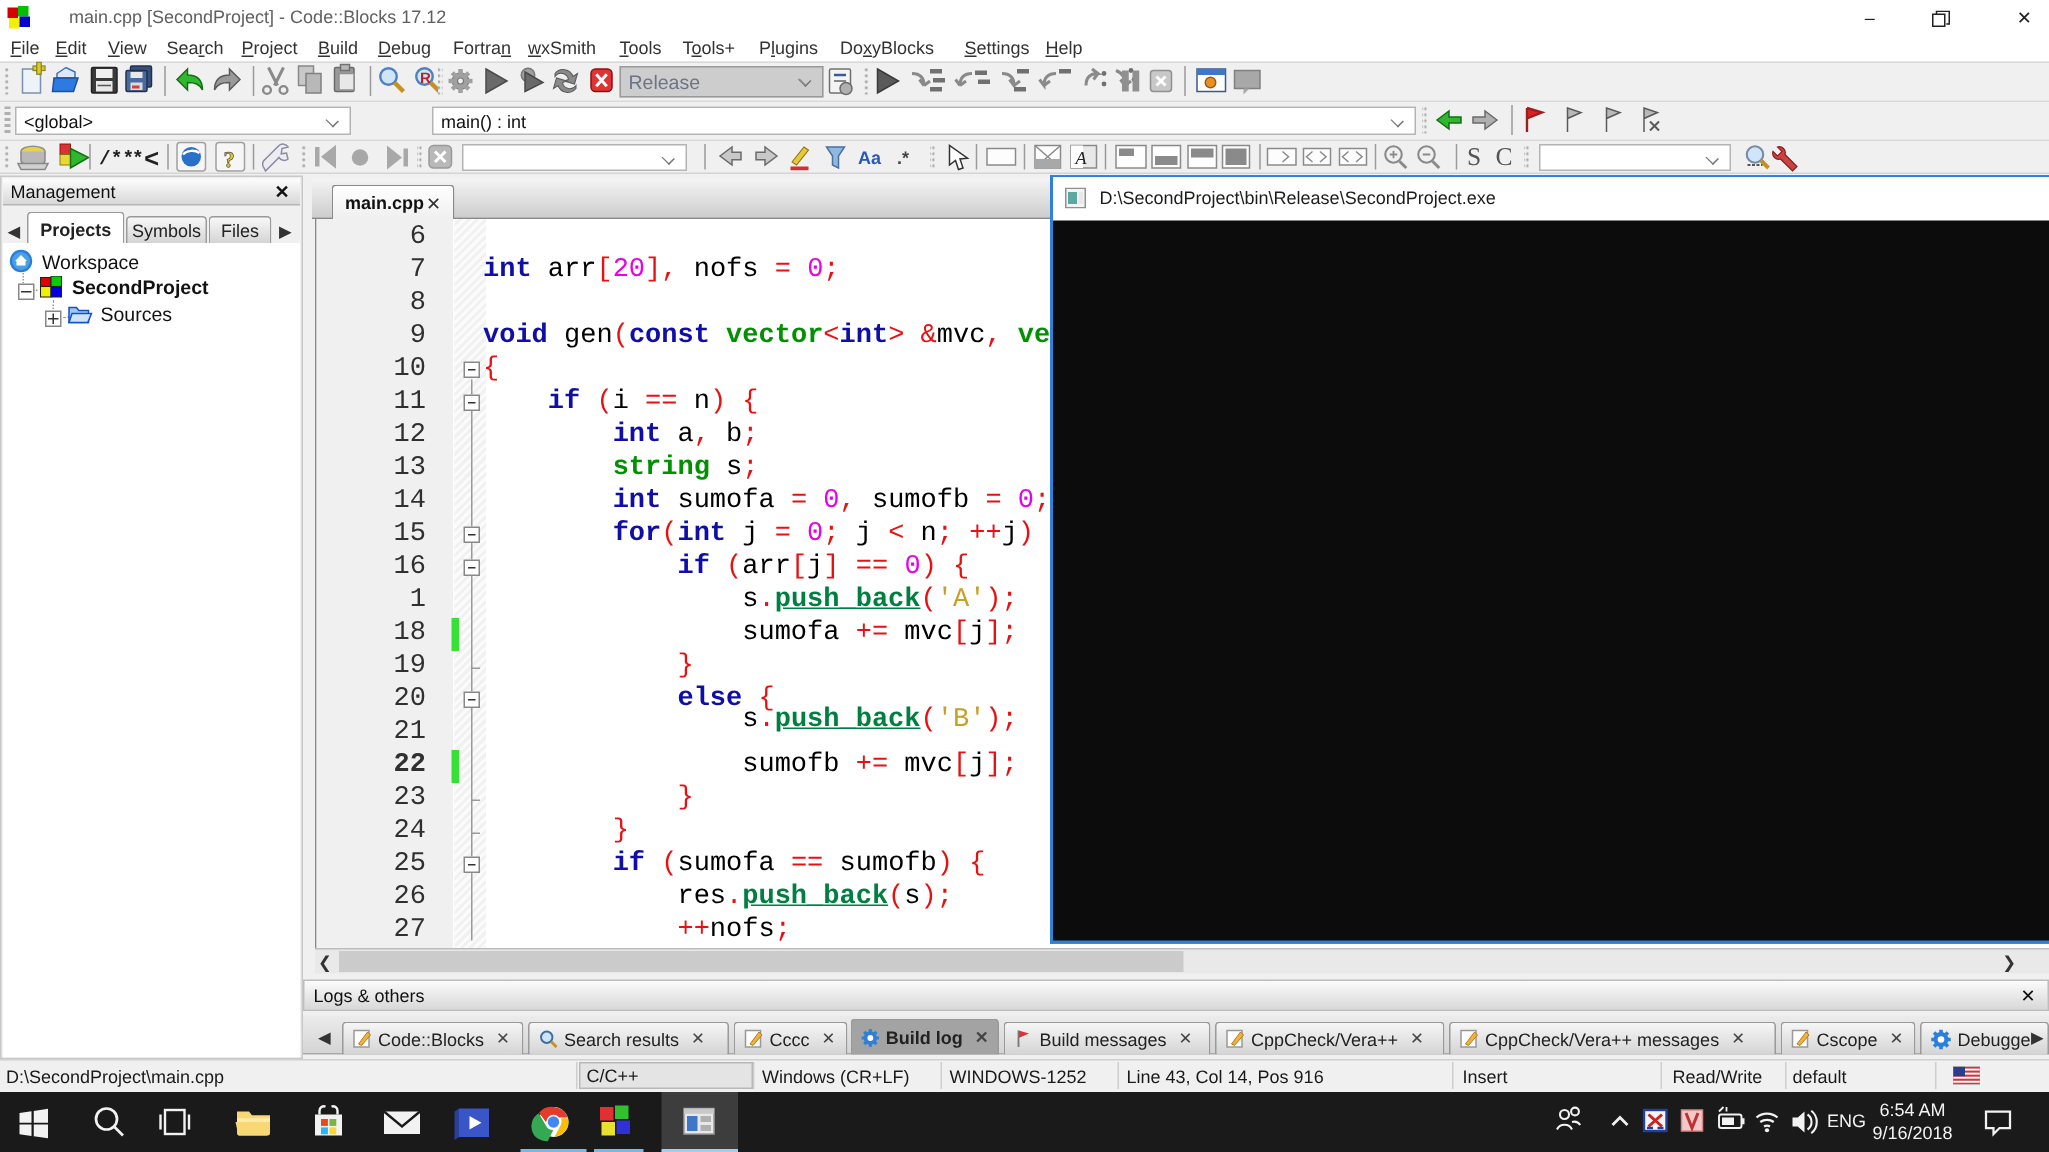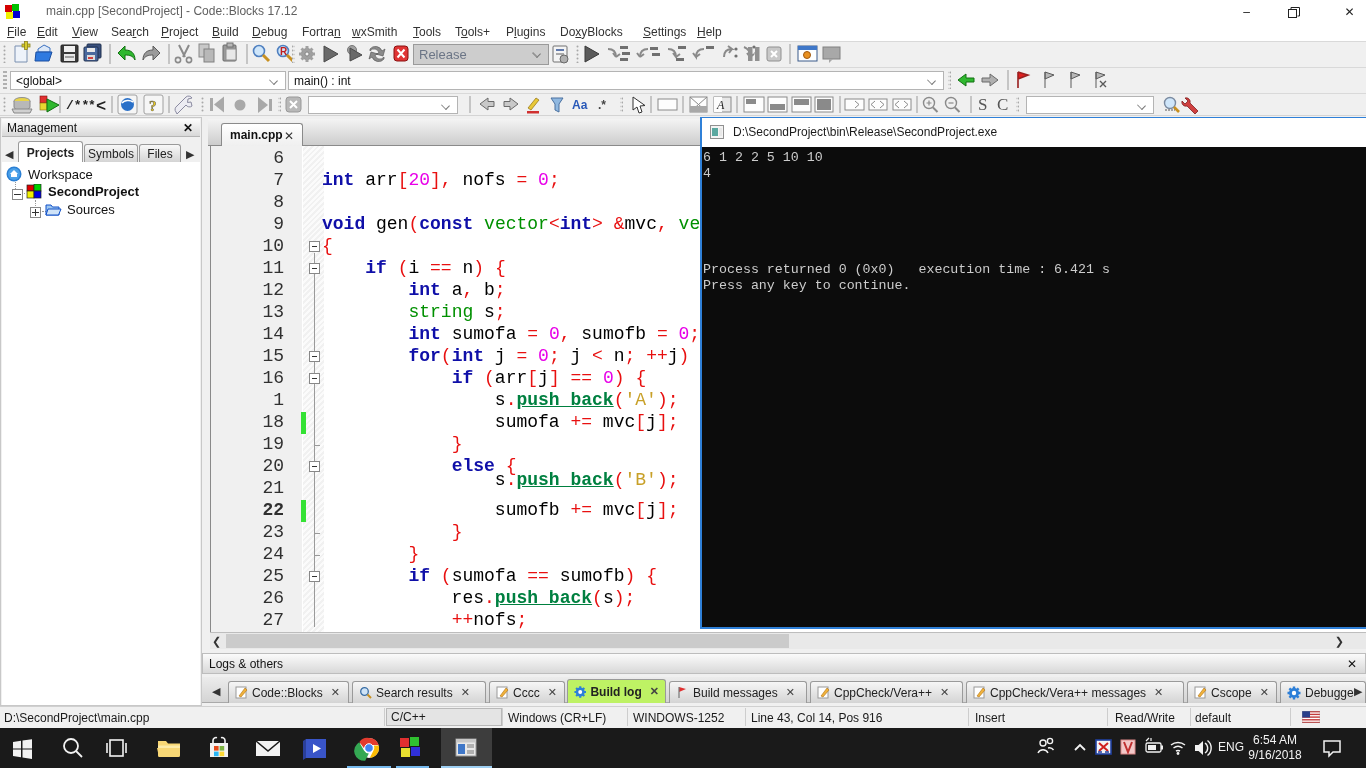--- a/index.html
+++ b/index.html
@@ -54,42 +54,42 @@
   border-left:1px solid #898989; overflow:hidden; }
 #linenums { position:absolute; left:0px; top:0px; width:91px; height:486px;
   background:#f0f0f0; }
 #foldmargin { position:absolute; left:92px; top:0px; width:21px; height:486px;
   background:repeating-linear-gradient(135deg, #fbfbfb 0 2px, #f1f1f1 2px 4px); }
 .ln { position:absolute; width:73px; text-align:right;
   font-family:"Liberation Mono", monospace; font-size:18px; color:#303030; height:22px; }
 .cl { position:absolute; left:111px; white-space:pre;
   font-family:"Liberation Mono", monospace; font-size:18px; color:#000; height:22px; }
 .kw { color:#0f0fa8; font-weight:bold; }
-.ut { color:#009000; font-weight:normal; }
+.ut { color:#009000; font-weight:bold; }
 .fn { color:#008040; font-weight:bold; text-decoration:underline; }
 .op { color:#e81010; }
 .num { color:#e800e8; }
 .chr { color:#c8a028; }
 .foldbox { position:absolute; width:11px; height:11px; background:#fff;
   border:1px solid #888; }
 .changebar { position:absolute; width:5px; height:22px; background:#34e234; }
 
 
 #edhsb { left:210px; top:632px; width:1156px; height:17px; background:#e9e9e9;
   border-top:1px solid #bdbdbd; }
 #logshead { left:202px; top:653px; width:1164px; height:21px;
   background:linear-gradient(#fbfbfb,#d8d8d8); border:1px solid #bdbdbd;
   font-size:12px; color:#111; padding:3px 0 0 6px; }
 #logtabs { left:202px; top:677px; width:1164px; height:26px;
   background:linear-gradient(#ececec,#d4d4d4); border-bottom:1px solid #a9a9a9; }
 .ltab { position:absolute; top:681px; height:22px; font-size:12px; color:#222;
   background:linear-gradient(#f6f6f6,#d4d4d4); border:1px solid #9a9a9a; border-bottom:none;
   border-radius:3px 3px 0 0; display:flex; align-items:center; padding:0 6px;
   white-space:nowrap; overflow:hidden; }
-.ltab.sel { background:#bef264; font-weight:bold; top:679px; height:24px; }
+.ltab.sel { background:#a3a3a3; font-weight:bold; top:679px; height:24px; }
 .ltab .x { margin-left:8px; color:#444; font-size:11px; }
 
 
 #statusbar { left:0; top:706px; width:1366px; height:22px; background:#f0f0f0;
   border-top:1px solid #d0d0d0; font-size:12px; color:#1a1a1a; }
 #statusbar span { position:absolute; top:4px; }
 .ssep { position:absolute; top:2px; width:1px; height:18px; background:#cdcdcd; }
 
 
 #taskbar { left:0; top:728px; width:1366px; height:40px; background:#1a1a1a; }
@@ -280,21 +280,21 @@
     </pattern>
   </defs>
 </svg>
 
 <div class="combo" style="left:413px; top:44px; width:136px; height:21px; background:#cdcdcd; border-color:#9a9a9a; color:#6b7586; font-size:13px">
   <span>Release</span>
       <span class="arr" style="color:#888">▾</span>
     </div>
 
 <div class="abs grip" style="left:3px;top:71px"></div>
-<div class="combo" style="left:10px; top:71px; width:276px; height:19px;">
+<div class="combo" style="left:10px; top:71px; width:224px; height:19px;">
       <span>&lt;global&gt;</span>
       <span class="arr">▾</span>
     </div>
 <div class="combo" style="left:288px; top:71px; width:656px; height:19px;">
       <span>main() : int</span>
       <span class="arr">▾</span>
     </div>
 
 <svg class="abs" style="left:946px;top:67px" width="170" height="26" viewBox="0 0 170 26">
   <rect x="2" y="4" width="3" height="18" fill="url(#gr2)"></rect>
@@ -677,29 +677,20 @@
 
 <div class="abs" id="console"></div>
 <div class="abs" id="contitle">
   <span style="position:absolute;left:31px;top:7px">D:\SecondProject\bin\Release\SecondProject.exe</span>
 </div>
 <svg class="abs" style="left:710px;top:125px" width="14" height="14" viewBox="0 0 14 14">
   <rect x="0.5" y="0.5" width="13" height="13" fill="#f4f4f4" stroke="#909090"></rect>
   <rect x="2" y="3" width="6" height="8" fill="#5aa8a0"></rect>
   <rect x="9" y="3" width="3" height="8" fill="#e8e8e8"></rect>
 </svg>
-<div class="abs" id="context">6 1 2 2 5 10 10
-4
-
-
-
-
-
-Process returned 0 (0x0)   execution time : 6.421 s
-Press any key to continue.</div>
 
 <div class="ltab" style="left: 228px; width: 121px;">
       <svg width="13" height="13" viewBox="0 0 13 13" style="margin-right:4px">
         <rect x="1" y="1" width="10" height="11" fill="#fff" stroke="#999"></rect>
         <path d="M4 10 L10 2 L12 4 L6 11 Z" fill="#f0b23c" stroke="#b07010" stroke-width="0.6"></path>
       </svg>
       <span>Code::Blocks</span>
       <span class="x">✕</span>
     </div>
     <div class="ltab" style="left: 352px; width: 134px;">

